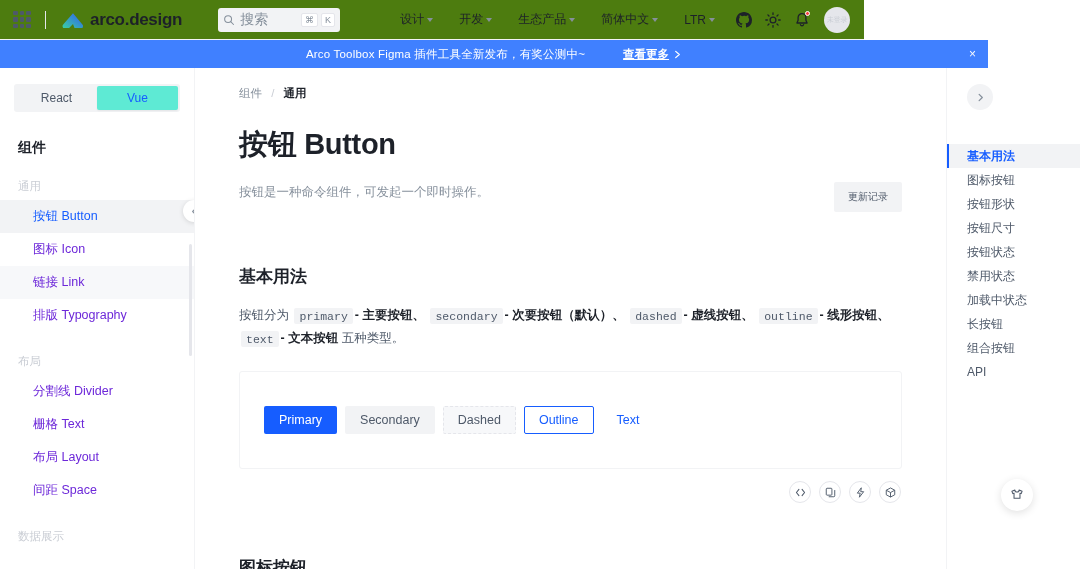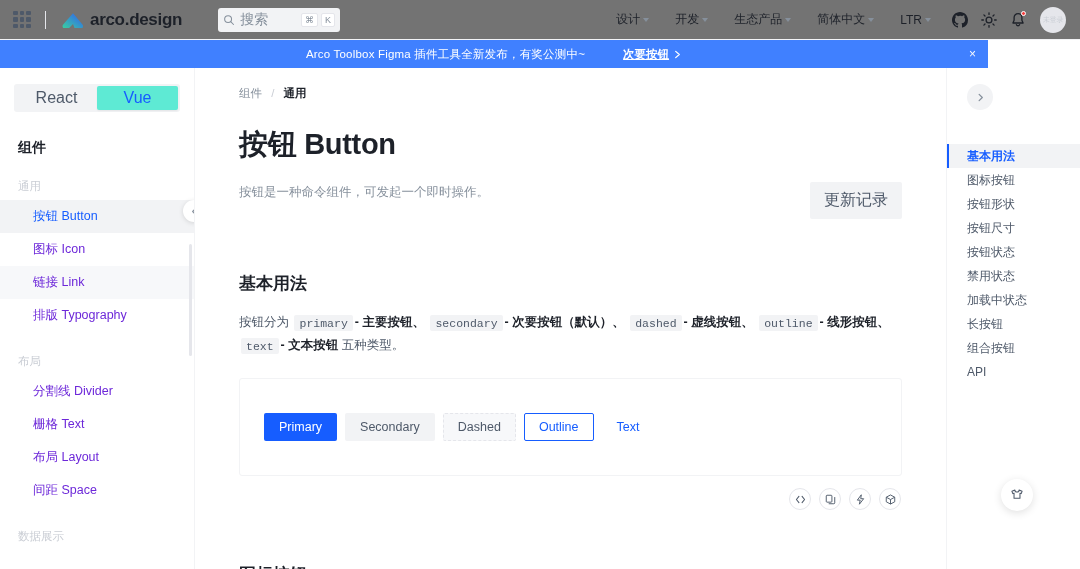--- a/index.html
+++ b/index.html
@@ -6,24 +6,24 @@
   html, body {
     width: 1080px; height: 569px;
     font-family: "Liberation Sans", "DejaVu Sans", sans-serif;
     background: #ffffff;
     color: #1d2129;
     overflow: hidden;
   }
 
   
   .header {
-    height: 40px; width: 1080px;
+    height: 40px; width: 864px;
     display: flex; align-items: center;
     border-bottom: 1px solid #f2f3f5;
-    background: #737373;
+    background: #4d7c0f;
     position: relative;
   }
   .apps-icon {
     width: 18px; height: 18px;
     margin-left: 13px;
     display: grid;
     grid-template-columns: repeat(3, 1fr);
     grid-template-rows: repeat(3, 1fr);
     gap: 2px;
     cursor: pointer;
@@ -120,21 +120,21 @@
     padding-top: 16px;
     overflow: hidden;
   }
   .fw-toggle {
     margin: 0 14px 0 14px;
     height: 28px; background: #f2f3f5; border-radius: 3px;
     display: flex; padding: 2px;
   }
   .fw-opt {
     flex: 1; display: flex; align-items: center; justify-content: center;
-    font-size: 16px; color: #4e5969; border-radius: 2px; cursor: pointer;
+    font-size: 12px; color: #4e5969; border-radius: 2px; cursor: pointer;
   }
   .fw-opt.active {
     background: #5eead4; color: #165dff;
     box-shadow: 0 1px 2px rgba(0,0,0,.06);
   }
   .side-title {
     font-size: 14px; font-weight: 700; color: #1d2129;
     margin: 27px 0 0 18px;
   }
   .side-group {
@@ -171,21 +171,21 @@
     font-size: 29px; font-weight: 700; color: #1d2129;
     margin-top: 24px; letter-spacing: -0.3px;
   }
   .desc-row {
     display: flex; align-items: flex-start; justify-content: space-between;
     margin-top: 17px;
     gap: 43px;
   }
   .page-desc { font-size: 12.5px; color: #86909c; line-height: 1.6; }
   .changelog-btn {
-    background: #f2f3f5; color: #4e5969; font-size: 16px;
+    background: #f2f3f5; color: #4e5969; font-size: 10px;
     border: none; border-radius: 2px; padding: 8px 14px; cursor: pointer;
     white-space: nowrap;
   }
   .h2 {
     font-size: 17px; font-weight: 700; color: #1d2129; margin-top: 53px;
   }
   .para {
     font-size: 12.5px; color: #4e5969; line-height: 1.85; margin-top: 16px;
     max-width: 665px;
   }
@@ -348,21 +348,21 @@
       <span class="dot-badge"></span>
     </div>
 
     <div class="avatar">未登录</div>
   </div>
 </div>
 
 <div class="banner">
   <span class="banner-text">Arco Toolbox Figma 插件工具全新发布，有奖公测中~</span>
   <span class="banner-more">
-    <span>次要按钮</span>
+    <span>查看更多</span>
     <svg width="9" height="9" viewBox="0 0 10 10">
       <polyline points="3,1.5 7,5 3,8.5" fill="none" stroke="#ffffff" stroke-width="1.4" stroke-linecap="round" stroke-linejoin="round"></polyline>
     </svg>
   </span>
   <span class="banner-close">×</span>
 </div>
 
 <div class="body-wrap">
 
   <div class="sidebar">

